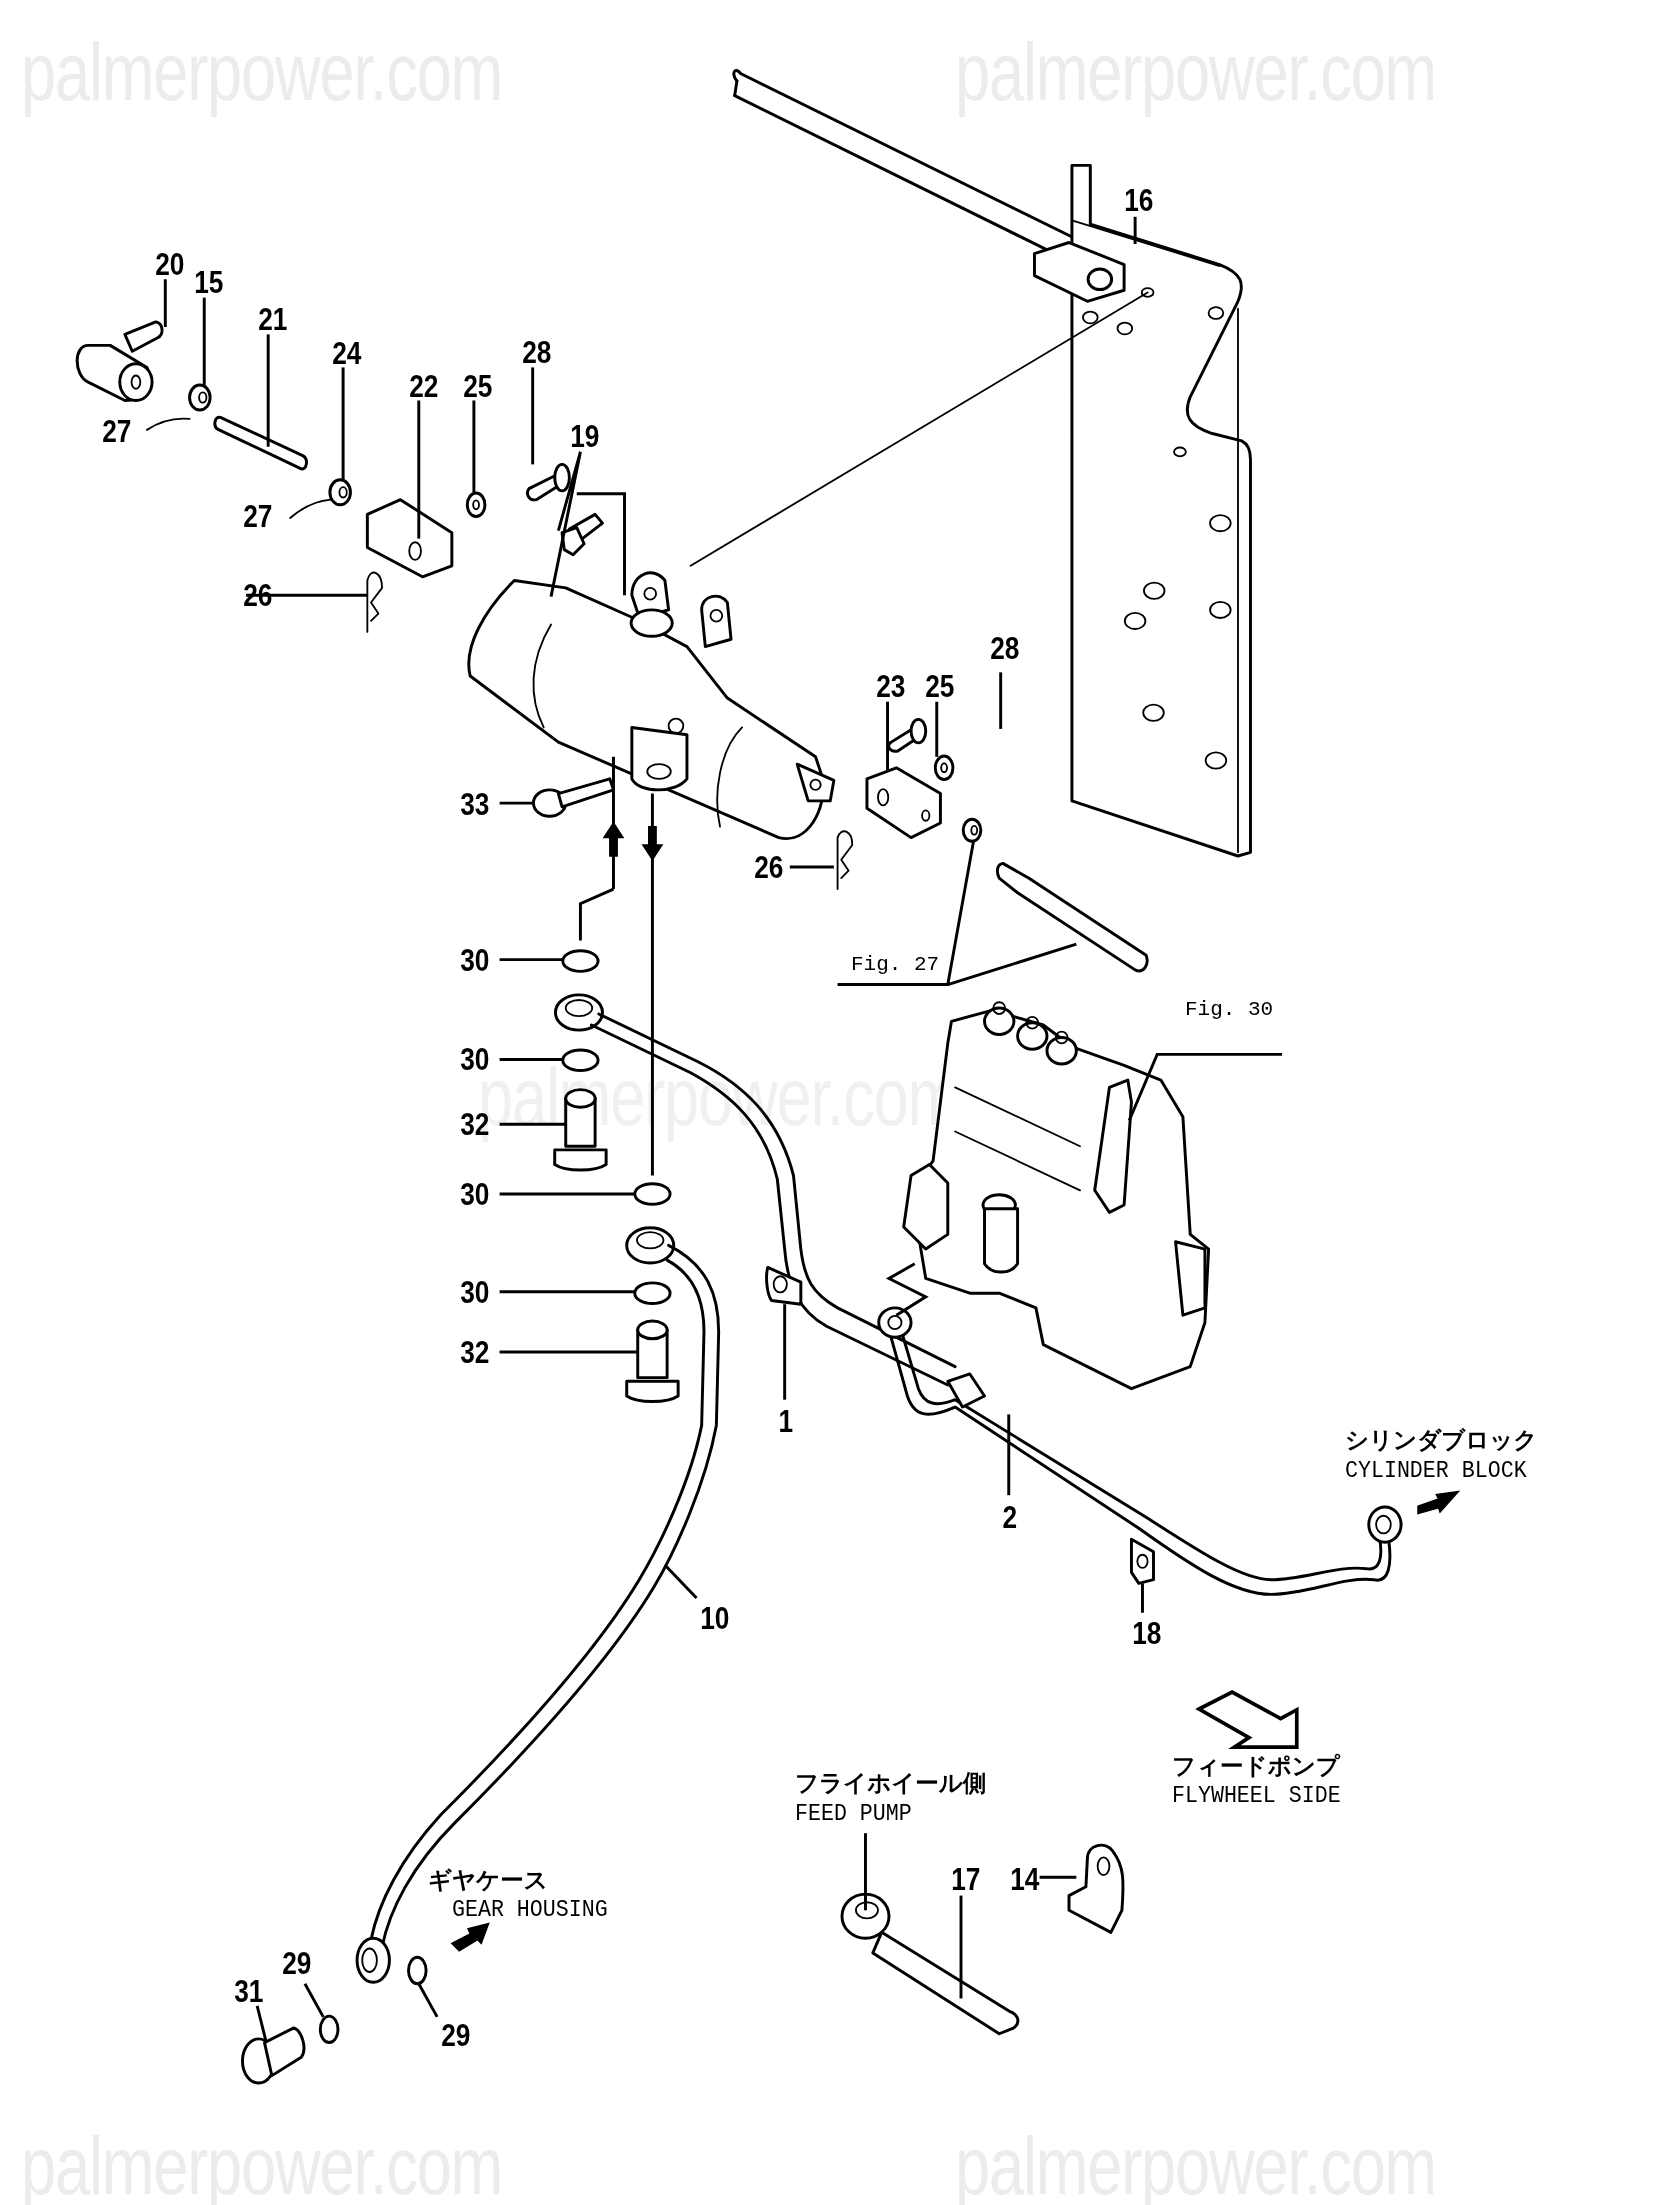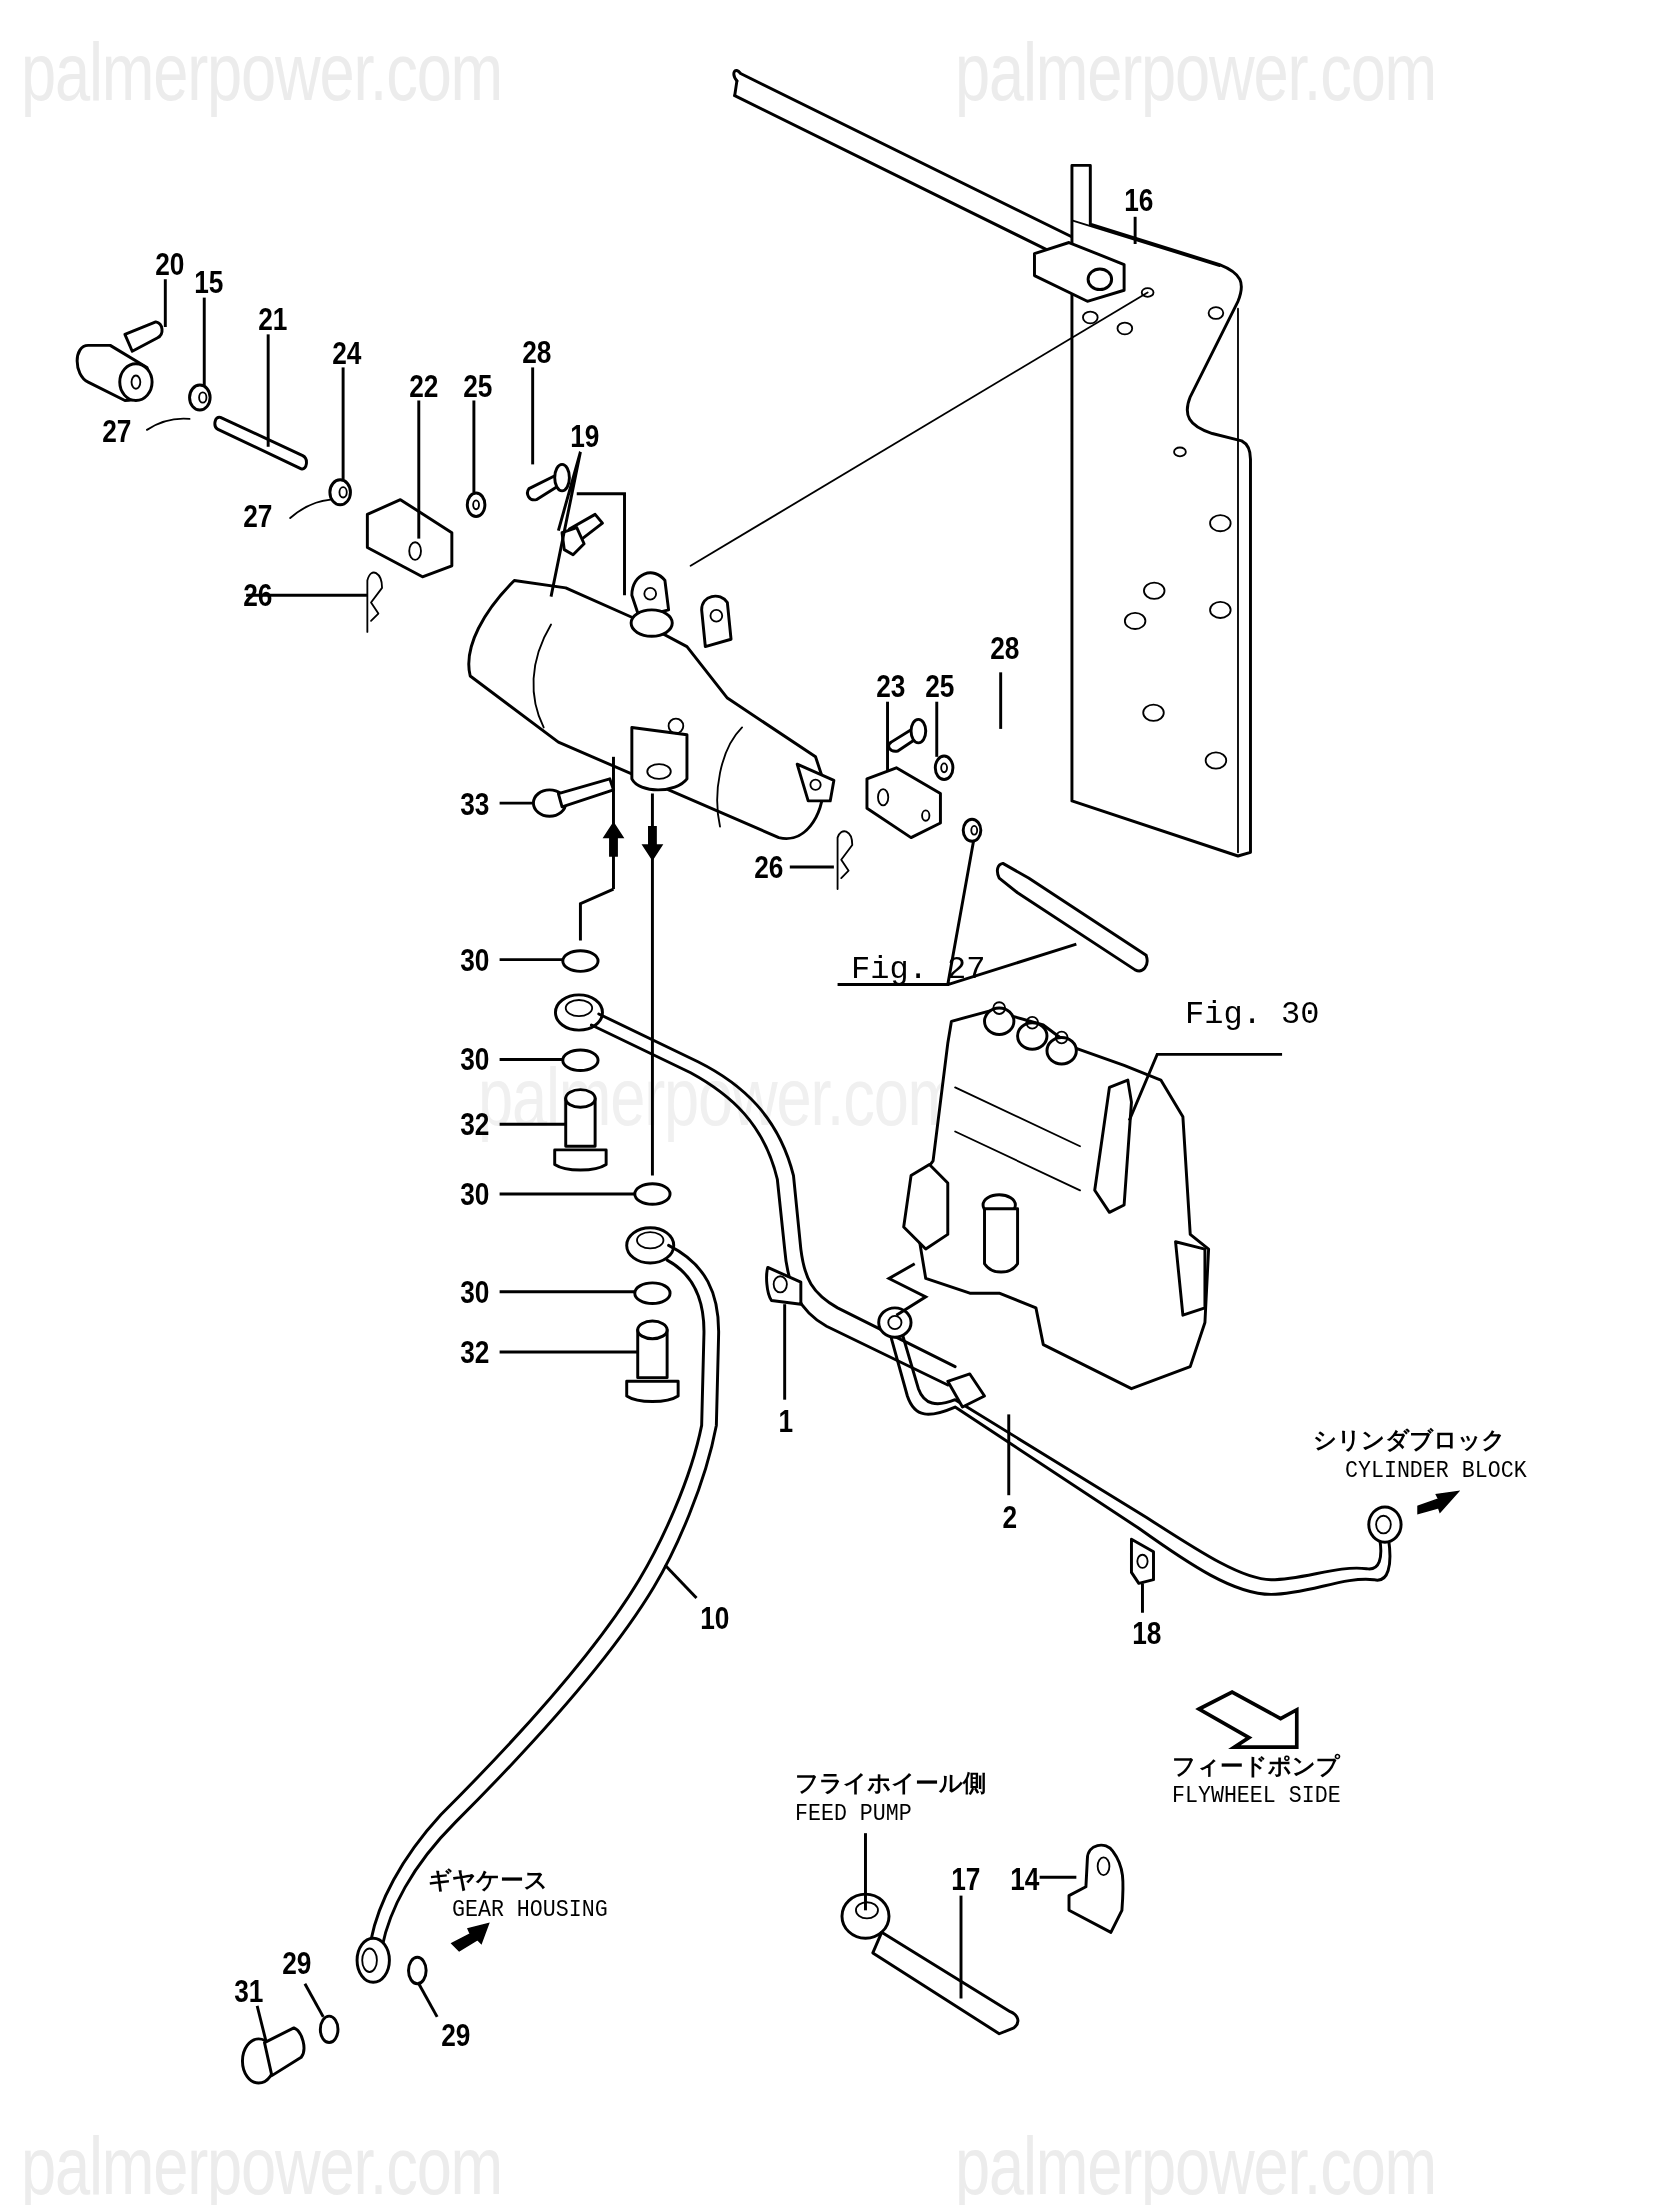--- a/index.html
+++ b/index.html
@@ -12,21 +12,21 @@
     transform: scaleX(0.78); transform-origin: left top; white-space: nowrap;
   }
   .wm-mid { font-size: 81px; color: #f0f0f0; }
   .callout {
     position: absolute; font-family: "Liberation Sans", sans-serif;
     font-weight: bold; font-size: 32px; color: #000; line-height: 1;
     transform: scaleX(0.82); transform-origin: center top; white-space: nowrap;
   }
   .figref {
     position: absolute; font-family: "Liberation Mono", monospace;
-    font-size: 32px; color: #000; line-height: 1; white-space: nowrap;
+    font-size: 21px; color: #000; line-height: 1; white-space: nowrap;
   }
   .note-jp {
     position: absolute; font-family: "DejaVu Sans", sans-serif;
     font-size: 23.5px; color: #000; line-height: 1; white-space: nowrap; font-weight: bold;
   }
   .note-en {
     position: absolute; font-family: "Liberation Mono", monospace;
     font-size: 23.5px; color: #000; line-height: 1; white-space: nowrap;
     transform: scaleX(0.92); transform-origin: left top;
   }
@@ -342,21 +342,21 @@
   <div class="callout" style="left:948px; top:1863px;">17</div>
   <div class="callout" style="left:1007px; top:1863px;">14</div>
 
   <div class="callout" style="left:231px; top:1975px;">31</div>
   <div class="callout" style="left:279px; top:1947px;">29</div>
   <div class="callout" style="left:438px; top:2019px;">29</div>
 
   <div class="figref" style="left:851px; top:954px;">Fig. 27</div>
   <div class="figref" style="left:1185px; top:999px;">Fig. 30</div>
 
-  <div class="note-jp" style="left:1313px; top:1429px;">シリンダブロック</div>
+  <div class="note-jp" style="left:1345px; top:1429px;">シリンダブロック</div>
   <div class="note-en" style="left:1345px; top:1459px;">CYLINDER BLOCK</div>
 
   <div class="note-jp" style="left:1172px; top:1755px;">フィードポンプ</div>
   <div class="note-en" style="left:1172px; top:1784px;">FLYWHEEL SIDE</div>
 
   <div class="note-jp" style="left:795px; top:1772px;">フライホイール側</div>
   <div class="note-en" style="left:795px; top:1802px;">FEED PUMP</div>
 
   <div class="note-jp" style="left:428px; top:1869px;">ギヤケース</div>
   <div class="note-en" style="left:452px; top:1898px;">GEAR HOUSING</div>

